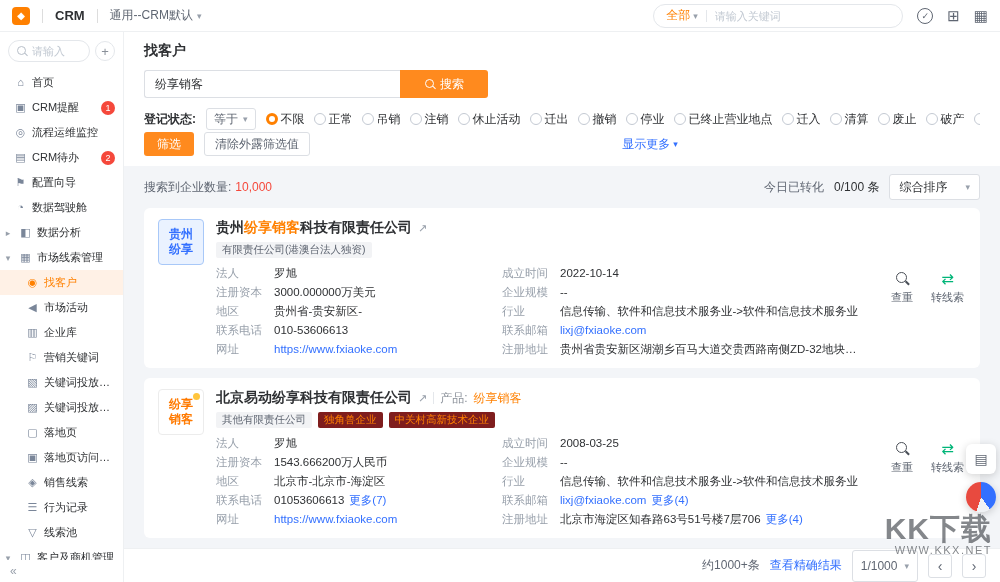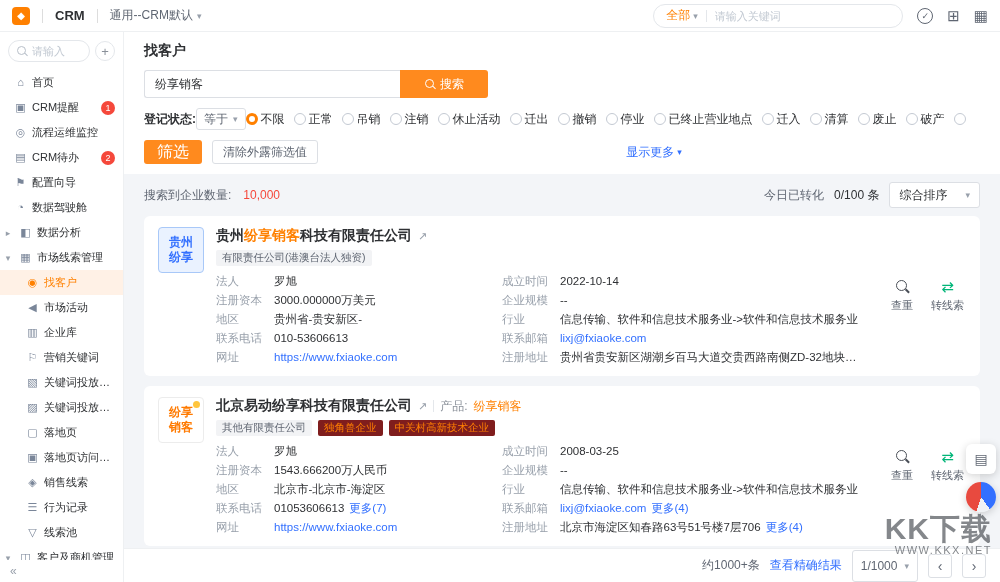--- a/index.html
+++ b/index.html
@@ -78,37 +78,37 @@
   .panel-title{font-size:14px;font-weight:bold;margin-bottom:10px}
   .search-row{display:flex;margin-bottom:10px}
   .kw-input{width:256px;height:28px;border:1px solid #dcdfe4;border-right:none;border-radius:3px 0 0 3px;padding:0 10px;outline:none;font-size:12px;color:#2e3033}
   .search-btn{height:28px;padding:0 24px;background:#ff8a1e;color:#fff;border:none;border-radius:0 3px 3px 0;font-size:12px;cursor:pointer;display:flex;align-items:center;gap:4px}
   .mag-w{position:relative;width:12px;height:12px;display:inline-block;flex:none}
   .mag-w::before{content:"";position:absolute;left:1px;top:1px;width:7px;height:7px;border:1.2px solid #fff;border-radius:50%}
   .mag-w::after{content:"";position:absolute;left:8px;top:9px;width:4px;height:1.4px;background:#fff;transform:rotate(45deg)}
   .mag-g{position:relative;width:12px;height:12px;display:inline-block;flex:none}
   .mag-g::before{content:"";position:absolute;left:1px;top:1px;width:7px;height:7px;border:1.2px solid #b8bfc9;border-radius:50%}
   .mag-g::after{content:"";position:absolute;left:8px;top:9px;width:4px;height:1.4px;background:#b8bfc9;transform:rotate(45deg)}
-  .filter-row{display:flex;align-items:center;margin-bottom:10px;overflow:hidden}
+  .filter-row{display:flex;align-items:center;gap:10px;margin-bottom:2px;overflow:hidden}
   .filter-label{font-weight:bold;white-space:nowrap}
   .op-select{height:22px;border:1px solid #dcdfe4;border-radius:3px;display:flex;align-items:center;padding:0 7px;gap:5px;color:#5f6672;background:#fff;cursor:pointer;white-space:nowrap}
   .radio-list{display:flex;gap:9px;overflow:hidden}
   .radio{display:flex;align-items:center;gap:3px;cursor:pointer;white-space:nowrap}
   .rdot{width:12px;height:12px;border:1px solid #c4cad3;border-radius:50%;background:#fff;flex:none}
   .rdot.checked{border:3.5px solid #ff8000}
   .action-row{display:flex;align-items:center;gap:10px}
-  .filter-btn{height:24px;padding:0 13px;background:#ff8a1e;color:#fff;border:none;border-radius:3px;font-size:16px;cursor:pointer}
+  .filter-btn{height:24px;padding:0 13px;background:#ff8a1e;color:#fff;border:none;border-radius:3px;font-size:12px;cursor:pointer}
   .clear-btn{height:24px;padding:0 10px;background:#fff;color:#5f6672;border:1px solid #dcdfe4;border-radius:3px;font-size:12px;cursor:pointer}
   .show-more{color:#3370ff;display:flex;gap:3px;align-items:center;cursor:pointer;margin:0 auto}
   .show-more .caret{color:#3370ff}
 
   
   .results{flex:1;display:flex;flex-direction:column;min-height:0}
   .meta-row{display:flex;align-items:center;padding:8px 20px;color:#5f6672;flex:none}
-  .count{color:#f5483b;margin-left:12px}
+  .count{color:#f5483b;margin-left:4px}
   .meta-right{margin-left:auto;display:flex;align-items:center;gap:10px}
   .conv-val{color:#2e3033}
   .sort-select{height:26px;background:#fff;border:1px solid #dcdfe4;border-radius:3px;display:flex;align-items:center;padding:12px 9px;gap:18px;color:#2e3033;cursor:pointer}
 
   .cards{flex:1;overflow:hidden;padding:0 20px;display:flex;flex-direction:column;gap:10px}
   .card{background:#fff;border-radius:6px;padding:11px 14px;position:relative;flex:none}
   .card-main{display:flex;gap:12px}
   .logo-box{width:46px;height:46px;border:1px solid #a8c8f8;background:#eaf2ff;border-radius:4px;color:#3370ff;font-size:12px;display:flex;flex-direction:column;align-items:center;justify-content:center;line-height:15px;flex:none;font-weight:bold}
   .logo-fx{width:46px;height:46px;border:1px solid #ececec;background:#fff;border-radius:4px;color:#ff7a00;font-size:12px;display:flex;flex-direction:column;align-items:center;justify-content:center;line-height:15px;flex:none;font-weight:bold;position:relative}
   .logo-fx::after{content:"";position:absolute;top:3px;right:3px;width:7px;height:7px;background:#ffc53d;border-radius:50%}

